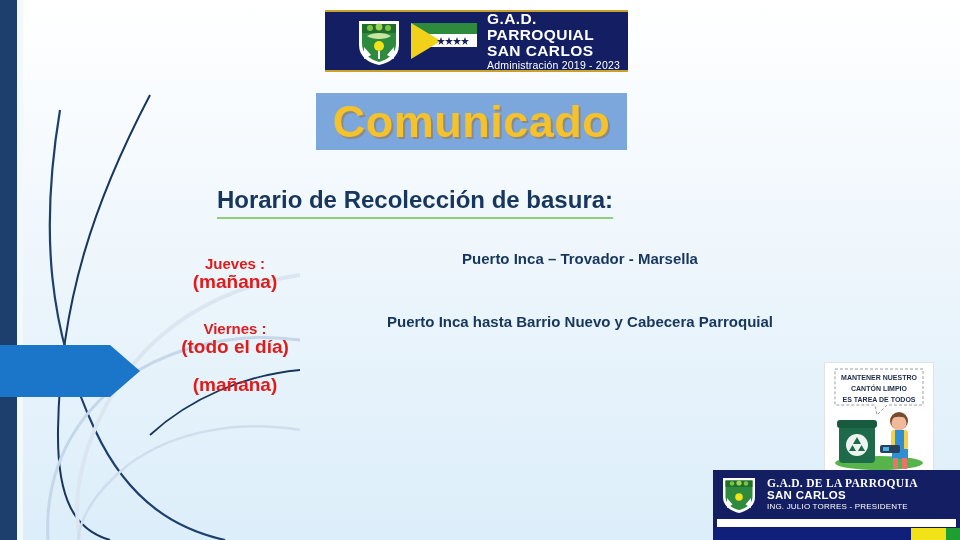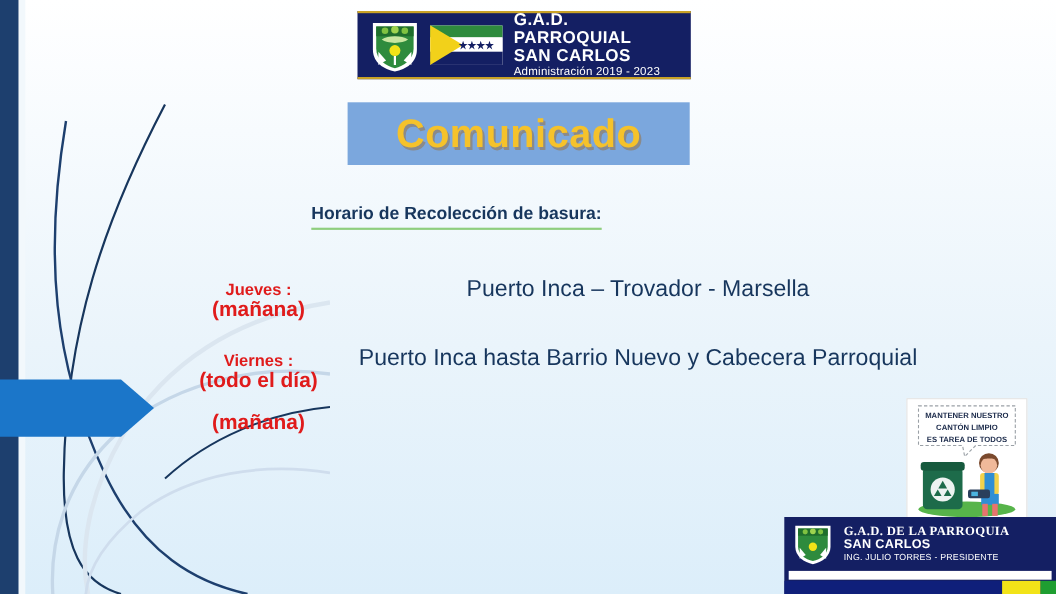--- a/index.html
+++ b/index.html
@@ -30,64 +30,65 @@
   }
 
   
   .header-logo{
     position:absolute;left:325px;top:10px;width:303px;height:62px;
     background:#141f63;
     border-top:2px solid #c9a227;
     border-bottom:2px solid #c9a227;
     display:flex;align-items:center;
     box-sizing:border-box;
+    padding-left:20px;
   }
   .crest{width:52px;height:52px;margin-left:8px;flex:0 0 auto;}
   .flag-wrap{width:66px;height:36px;margin-left:6px;flex:0 0 auto;}
   .header-text{margin-left:10px;color:#ffffff;line-height:1.02;}
   .header-text .l1{font-size:15.5px;font-weight:bold;letter-spacing:.4px;display:block;}
   .header-text .l2{font-size:15.5px;font-weight:bold;letter-spacing:.4px;display:block;}
   .header-text .l3{font-size:10.5px;font-weight:normal;display:block;margin-top:2px;letter-spacing:.2px;}
 
   
   .title-banner{
     position:absolute;left:316px;top:93px;width:311px;height:57px;
     background:#7ba7dd;
     display:flex;align-items:center;justify-content:center;
   }
   .title-banner .title-text{
-    font-size:36px;font-weight:bold;color:#f5c22b;
+    font-size:45px;font-weight:bold;color:#f5c22b;
     letter-spacing:.5px;
     text-shadow:2px 2px 0 #8a8a8a, 1px 1px 0 #9a9a9a;
   }
 
   
   .subtitle{
     position:absolute;left:200px;top:186px;width:430px;
     text-align:center;
   }
   .subtitle .sub-text{
-    font-size:16px;font-weight:bold;color:#17365d;
+    font-size:24px;font-weight:bold;color:#17365d;
     border-bottom:2.5px solid #8fce7e;
     padding-bottom:3px;
     display:inline-block;
   }
 
   
   .schedule{position:absolute;left:165px;top:250px;width:720px;}
   .row{display:flex;align-items:flex-start;margin-bottom:10px;}
   .day-col{
     width:140px;flex:0 0 140px;text-align:center;color:#e01b1b;
     line-height:1.08;padding-top:6px;
   }
   .day-name{font-size:15px;font-weight:bold;display:block;}
   .day-when{font-size:19px;font-weight:bold;display:block;}
   .place-col{
     flex:1 1 auto;text-align:center;color:#17365d;
-    font-size:21px;font-weight:normal;line-height:1.2;
+    font-size:15px;font-weight:bold;line-height:1.2;
     padding-right:30px;
   }
   .row-jueves{margin-bottom:20px;}
   .row-viernes .day-col{padding-top:8px;}
   .row-viernes{margin-bottom:14px;}
   .row-domingo .day-col{padding-top:4px;}
 
   
   .poster{
     position:absolute;left:824px;top:362px;width:108px;height:108px;

